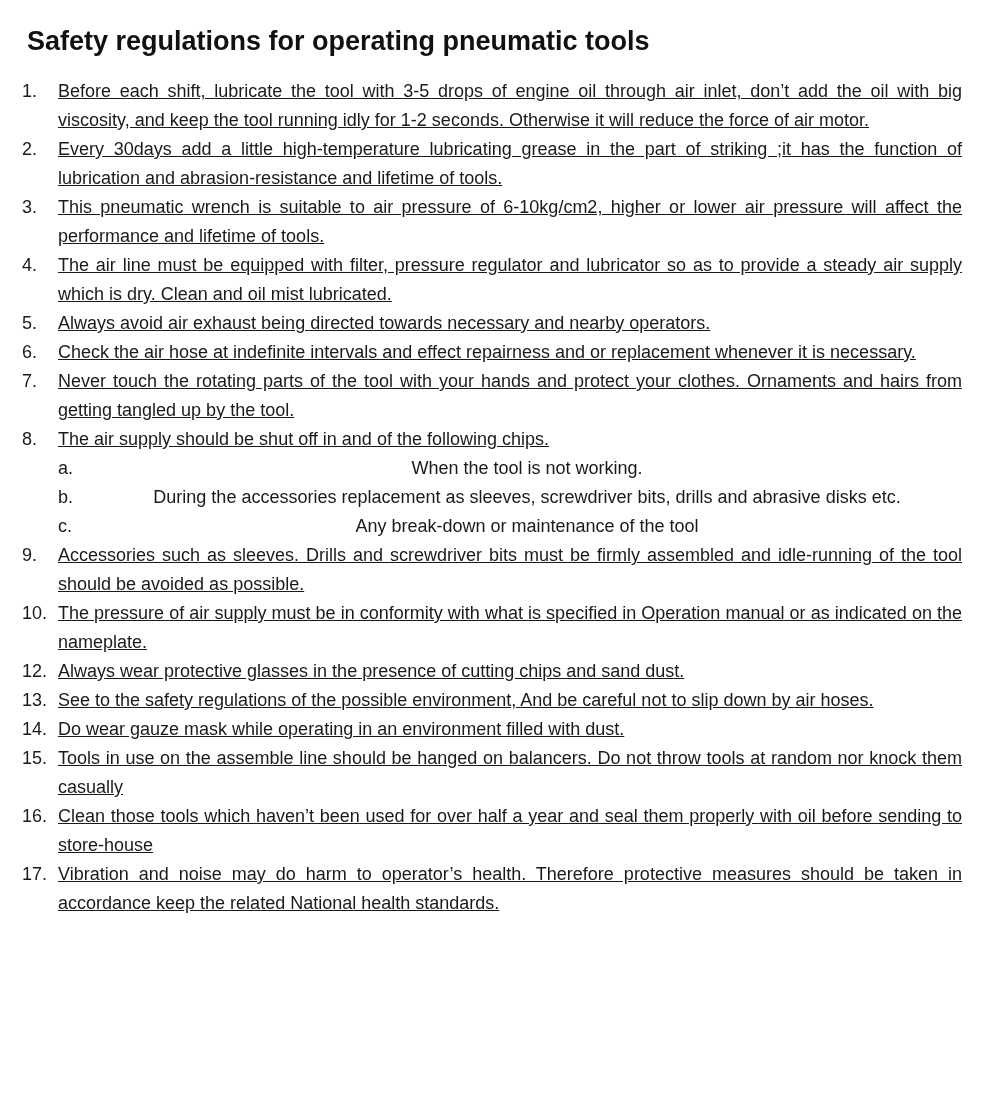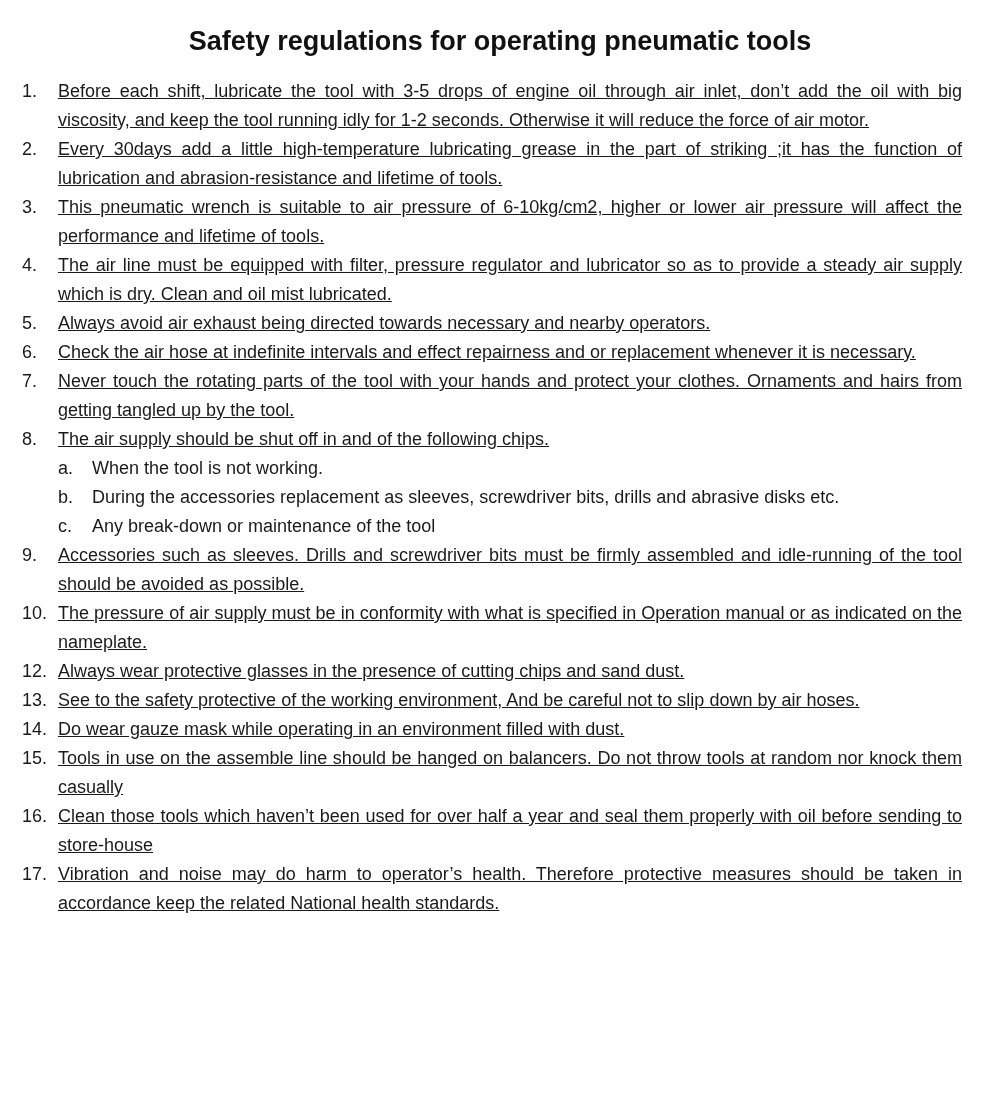--- a/index.html
+++ b/index.html
@@ -15,25 +15,26 @@
     color: #1a1a1a;
   }
   .page {
     box-sizing: border-box;
     width: 1000px;
     height: 1104px;
     padding-top: 24px;
   }
   .title {
     margin: 0 0 19px 0;
-    text-align: center;
+    text-align: left;
     font-size: 27px;
     line-height: 34px;
     font-weight: bold;
     color: #111111;
+    padding-left: 27px;
   }
   .list {
     font-size: 18px;
     line-height: 29px;
   }
   .item {
     display: flex;
     padding: 0 38px 0 22px;
   }
   .item .num {
@@ -49,21 +50,21 @@
   .sub {
     display: flex;
     padding: 0 38px 0 58px;
   }
   .sub .letter {
     flex: 0 0 34px;
     width: 34px;
   }
   .sub .txt {
     flex: 1;
-    text-align: left;
+    text-align: center;
   }
 </style>
 </head>
 <body>
 
 <div class="page">
 
   <h1 class="title">Safety regulations for operating pneumatic tools</h1>
 
   <div class="list">
@@ -134,21 +135,21 @@
     </div>
 
 
     <div class="item">
       <span class="num">12.</span>
       <span class="txt">Always wear protective glasses in the presence of cutting chips and sand dust.</span>
     </div>
 
     <div class="item">
       <span class="num">13.</span>
-      <span class="txt">See to the safety protective of the working environment, And be careful not to slip down by air hoses.</span>
+      <span class="txt">See to the safety regulations of the possible environment, And be careful not to slip down by air hoses.</span>
     </div>
 
     <div class="item">
       <span class="num">14.</span>
       <span class="txt">Do wear gauze mask while operating in an environment filled with dust.</span>
     </div>
 
     <div class="item">
       <span class="num">15.</span>
       <span class="txt">Tools in use on the assemble line should be hanged on balancers. Do not throw tools at random nor knock them casually</span>

